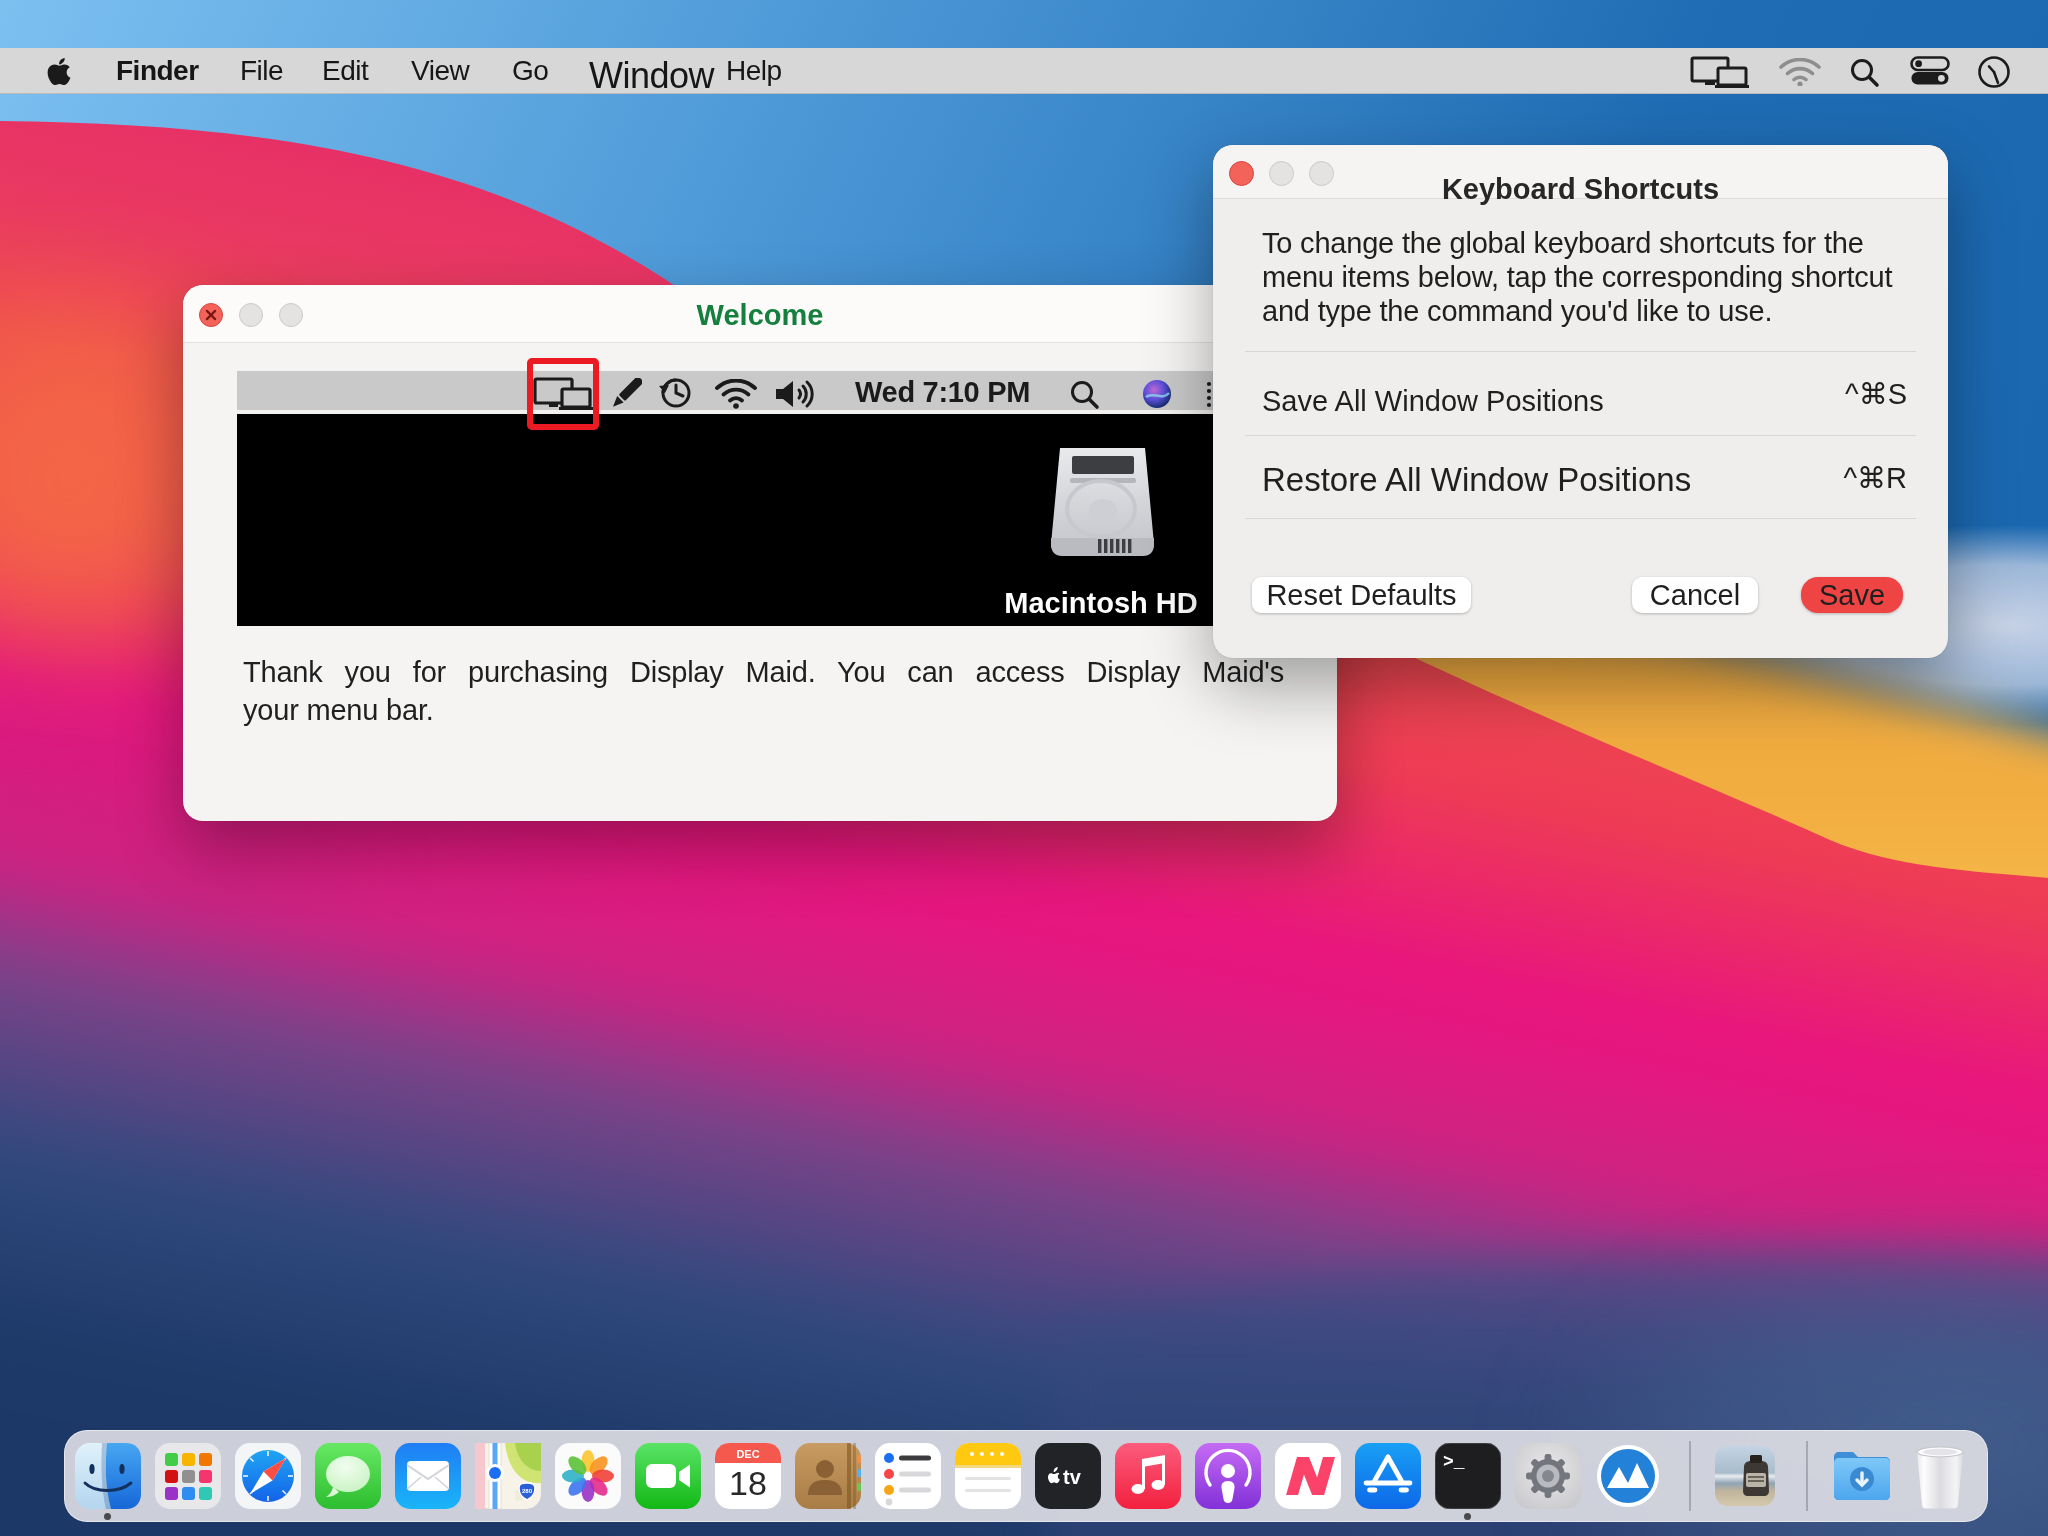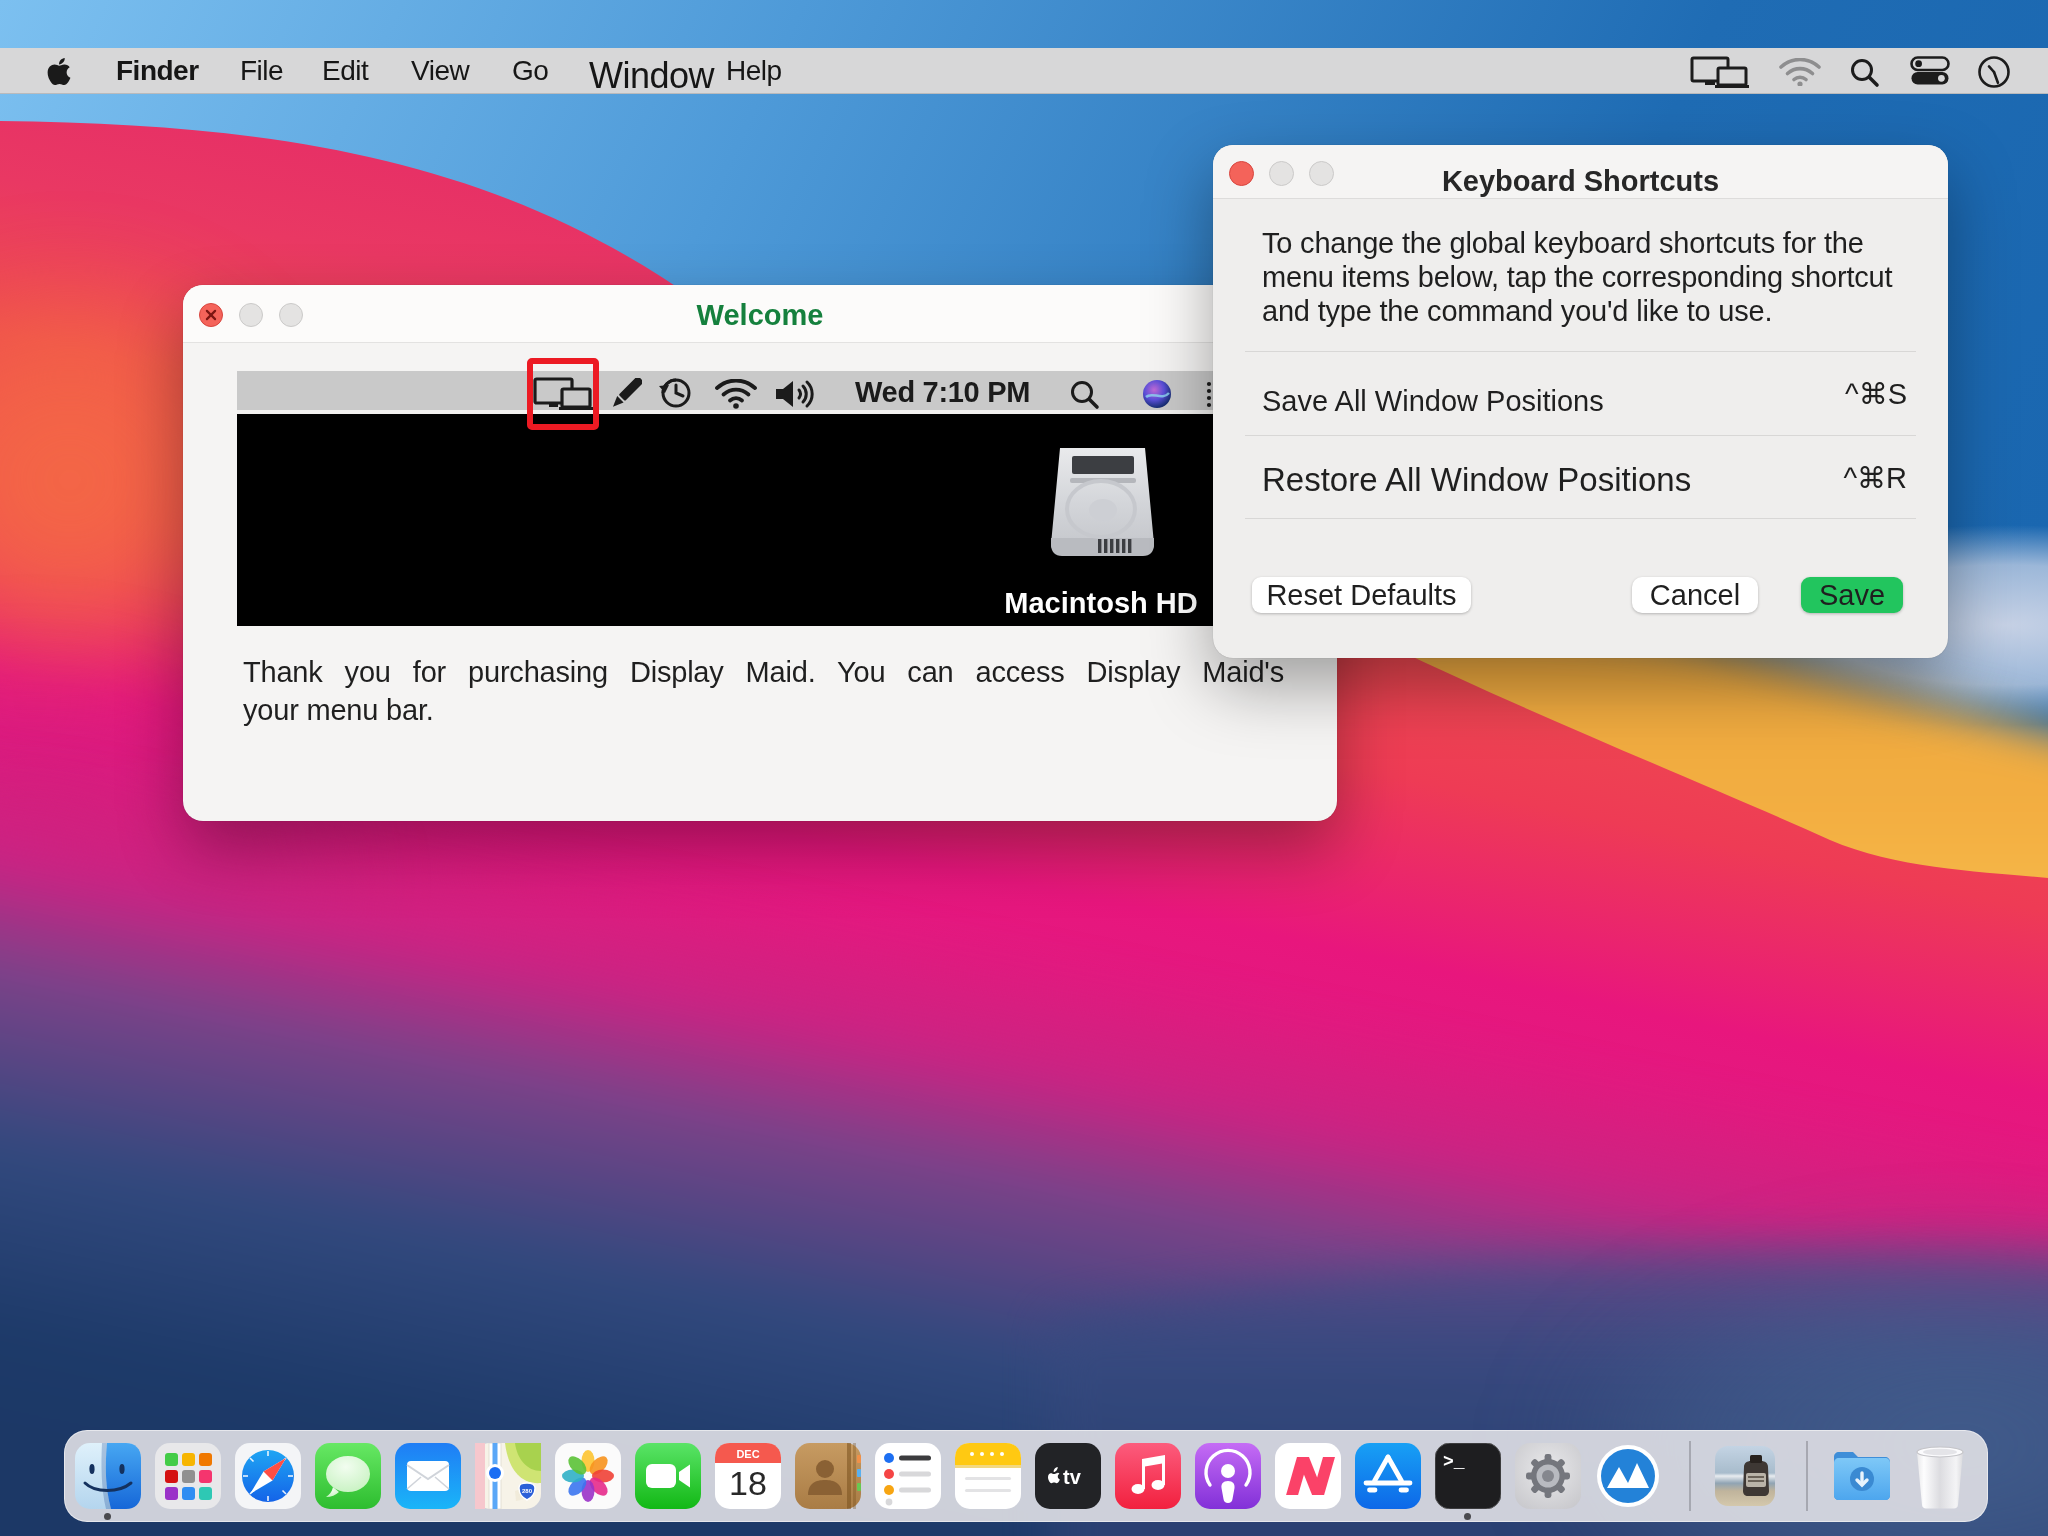--- a/index.html
+++ b/index.html
@@ -246,38 +246,38 @@
   </div>
 
   <div class="abs" style="left:60px;top:369px;width:1041px;font-size:29px;line-height:37.5px;color:#1f1f1f;letter-spacing:-0.2px">
     <div style="text-align:justify;text-align-last:justify;">Thank you for purchasing Display Maid. You can access Display Maid's</div>
     <div>your menu bar.</div>
   </div>
 </div>
 
 <div class="abs" id="ks" style="left:1213px;top:145px;width:735px;height:513px;background:#efeeed;border-radius:20px;box-shadow:0 28px 66px rgba(0,0,0,0.35), 0 0 1px rgba(0,0,0,0.3);">
   <div class="abs" style="left:0;top:0;width:100%;height:53px;background:#f5f4f3;border-radius:20px 20px 0 0;border-bottom:1px solid #dddcdb;"></div>
-  <div class="abs" style="left:0;top:20px;width:100%;text-align:center;font-size:29px;font-weight:700;color:#272727;">Keyboard Shortcuts</div>
+  <div class="abs" style="left:0;top:28px;width:100%;text-align:center;font-size:29px;font-weight:700;color:#272727;">Keyboard Shortcuts</div>
   <div class="abs" style="left:16px;top:16px;width:23px;height:23px;border-radius:50%;background:#f4635a;border:1px solid #d8453e;"></div>
   <div class="abs" style="left:56px;top:16px;width:23px;height:23px;border-radius:50%;background:#e4e3e2;border:1px solid #cbcac9;"></div>
   <div class="abs" style="left:96px;top:16px;width:23px;height:23px;border-radius:50%;background:#e4e3e2;border:1px solid #cbcac9;"></div>
 
   <div class="abs" style="left:49px;top:81px;width:640px;font-size:29px;line-height:34px;color:#1f1f1f;letter-spacing:-0.2px">To change the global keyboard shortcuts for the menu items below, tap the corresponding shortcut and type the command you'd like to use.</div>
 
   <div class="abs" style="left:32px;top:206px;width:671px;height:1px;background:#d8d7d6;"></div>
   <div class="abs" style="left:49px;top:240px;font-size:29px;color:#1f1f1f;">Save All Window Positions</div>
   <div class="abs" style="left:0;top:232px;width:694px;text-align:right;font-size:29px;color:#1f1f1f;">^⌘S</div>
   <div class="abs" style="left:32px;top:290px;width:671px;height:1px;background:#d8d7d6;"></div>
   <div class="abs" style="left:49px;top:316px;font-size:33px;color:#1f1f1f;">Restore All Window Positions</div>
   <div class="abs" style="left:0;top:316px;width:694px;text-align:right;font-size:29px;color:#1f1f1f;">^⌘R</div>
   <div class="abs" style="left:32px;top:373px;width:671px;height:1px;background:#d8d7d6;"></div>
 
   <div class="abs" style="left:39px;top:432px;width:219px;height:36px;background:#fff;border-radius:9px;box-shadow:0 1px 3px rgba(0,0,0,0.25);text-align:center;line-height:36px;font-size:29px;color:#1f1f1f;">Reset Defaults</div>
   <div class="abs" style="left:419px;top:432px;width:126px;height:36px;background:#fff;border-radius:10px;box-shadow:0 1px 3px rgba(0,0,0,0.25);text-align:center;line-height:36px;font-size:29px;color:#1f1f1f;">Cancel</div>
-  <div class="abs" style="left:588px;top:432px;width:102px;height:36px;background:#22c55e;border-radius:9px;box-shadow:0 1px 3px rgba(0,0,0,0.25);text-align:center;line-height:36px;font-size:29px;color:#1f1f1f;">Save</div>
+  <div class="abs" style="left:588px;top:432px;width:102px;height:36px;background:#ef4444;border-radius:17px;box-shadow:0 1px 3px rgba(0,0,0,0.25);text-align:center;line-height:36px;font-size:29px;color:#1f1f1f;">Save</div>
 </div>
 
 <div class="abs" id="dock" style="left:64px;top:1430px;width:1922px;height:90px;background:rgba(224,224,229,0.9);border:1.5px solid rgba(255,255,255,0.5);border-radius:23px;"></div>
 <style>.di{position:absolute;top:1443px;width:66px;height:66px;}</style>
 <div id="dockicons">
 
 <svg class="di" style="left:75px">
  <defs>
   <linearGradient id="fin1" x1="0" y1="0" x2="0" y2="1">
           <stop offset="0" stop-color="#dff1fb"></stop>

